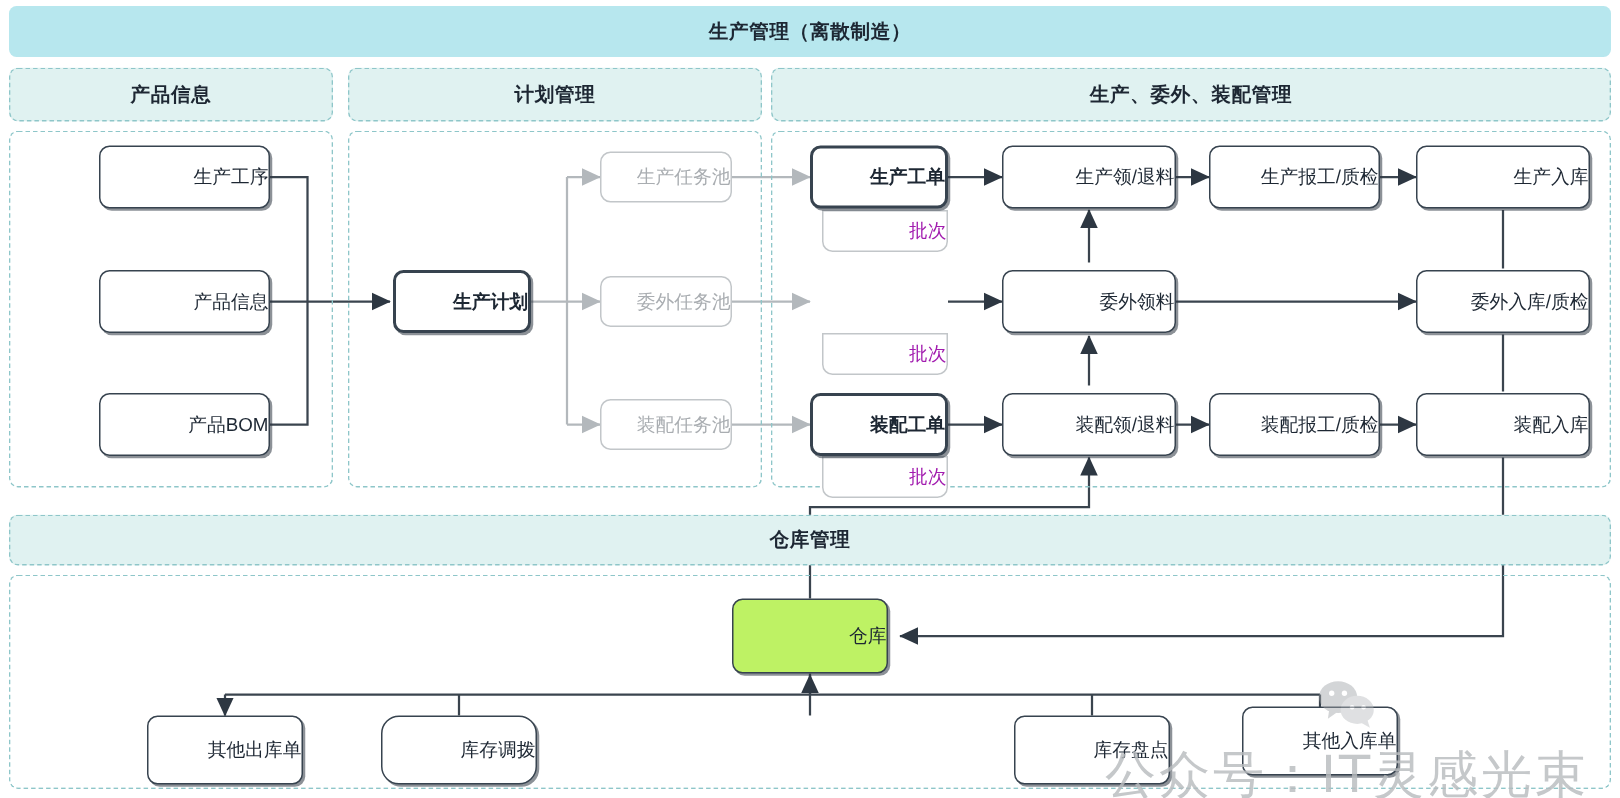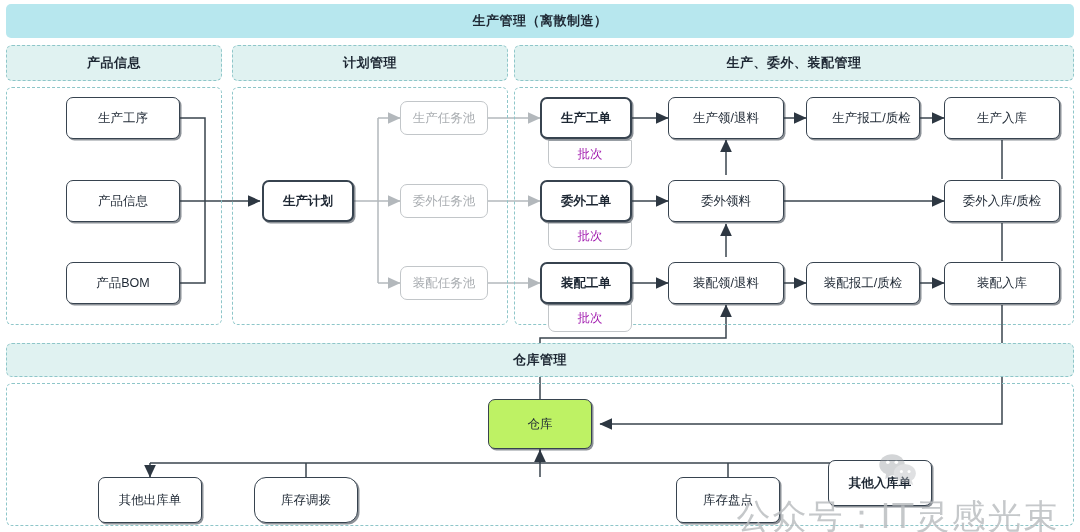--- a/index.html
+++ b/index.html
@@ -9,21 +9,21 @@
   
   .band{position:absolute;display:flex;align-items:center;justify-content:center;
         box-sizing:border-box;font-size:13px;color:#1d2733;font-weight:600;letter-spacing:.5px;}
   .band-main{background:#b7e7ee;border-radius:5px;}
   .band-sub{background:#e0f2f1;border:1.6px dashed #8ec6c9;border-radius:6px;font-weight:600;}
 
   
   .region{position:absolute;box-sizing:border-box;border:1.6px dashed #8ec6c9;border-radius:6px;}
 
   
-  .node{position:absolute;box-sizing:border-box;display:flex;align-items:center;justify-content:center;
+  .node{position:absolute;box-sizing:border-box;display:flex;align-items:center;justify-content:flex-end;
         background:#fff;border:1.6px solid #37434f;border-radius:7px;
         font-size:12.5px;color:#1d2733;text-align:center;line-height:1.2;
         box-shadow:1.5px 1.5px 0 rgba(45,55,66,.55);}
   .node.bold{border-width:2px;font-weight:700;}
   .node.ghost{border:1.5px solid #c2c6c9;color:#a9adb1;box-shadow:none;background:#fff;font-weight:400;}
   .node.batch{border:1.5px solid #c2c6c9;color:#a21caf;box-shadow:none;background:#fff;
               border-top-left-radius:0;border-top-right-radius:0;}
   .node.accent{background:#bef264;border:1.7px solid #37434f;}
 
   
@@ -156,23 +156,20 @@
   <div class="node batch" style="left:548px;top:222px;width:84px;height:28px;">
     <span>批次</span>
   </div>
   <div class="node batch" style="left:548px;top:304px;width:84px;height:28px;">
     <span>批次</span>
   </div>
 
   <div class="node bold" style="left:540px;top:97px;width:92px;height:42px;">
     <span>生产工单</span>
   </div>
-  <div class="node bold" style="left:540px;top:180px;width:92px;height:42px;">
-    <span>委外工单</span>
-  </div>
   <div class="node bold" style="left:540px;top:262px;width:92px;height:42px;">
     <span>装配工单</span>
   </div>
 
   <div class="node" style="left:668px;top:97px;width:116px;height:42px;">
     <span>生产领/退料</span>
   </div>
   <div class="node" style="left:668px;top:180px;width:116px;height:42px;">
     <span>委外领料</span>
   </div>
@@ -203,21 +200,21 @@
 
   <div class="node" style="left:98px;top:477px;width:104px;height:46px;">
     <span>其他出库单</span>
   </div>
   <div class="node" style="left:254px;top:477px;width:104px;height:46px;border-radius:12px;">
     <span>库存调拨</span>
   </div>
   <div class="node" style="left:676px;top:477px;width:104px;height:46px;">
     <span>库存盘点</span>
   </div>
-  <div class="node" style="left:828px;top:460px;width:104px;height:46px;font-weight:bold;">
+  <div class="node" style="left:828px;top:471px;width:104px;height:46px;">
     <span>其他入库单</span>
   </div>
 
   <div id="watermark">
     <svg id="wm-icon" viewBox="0 0 48 40">
       <ellipse cx="17" cy="15" rx="15" ry="12.5" fill="#9fa3a7"></ellipse>
       <path d="M10 25 L9 32 L16 27 Z" fill="#9fa3a7"></path>
       <circle cx="12" cy="12" r="2.1" fill="#ffffff"></circle>
       <circle cx="22" cy="12" r="2.1" fill="#ffffff"></circle>
       <ellipse cx="32" cy="25" rx="13" ry="11" fill="#b9bcbf"></ellipse>

